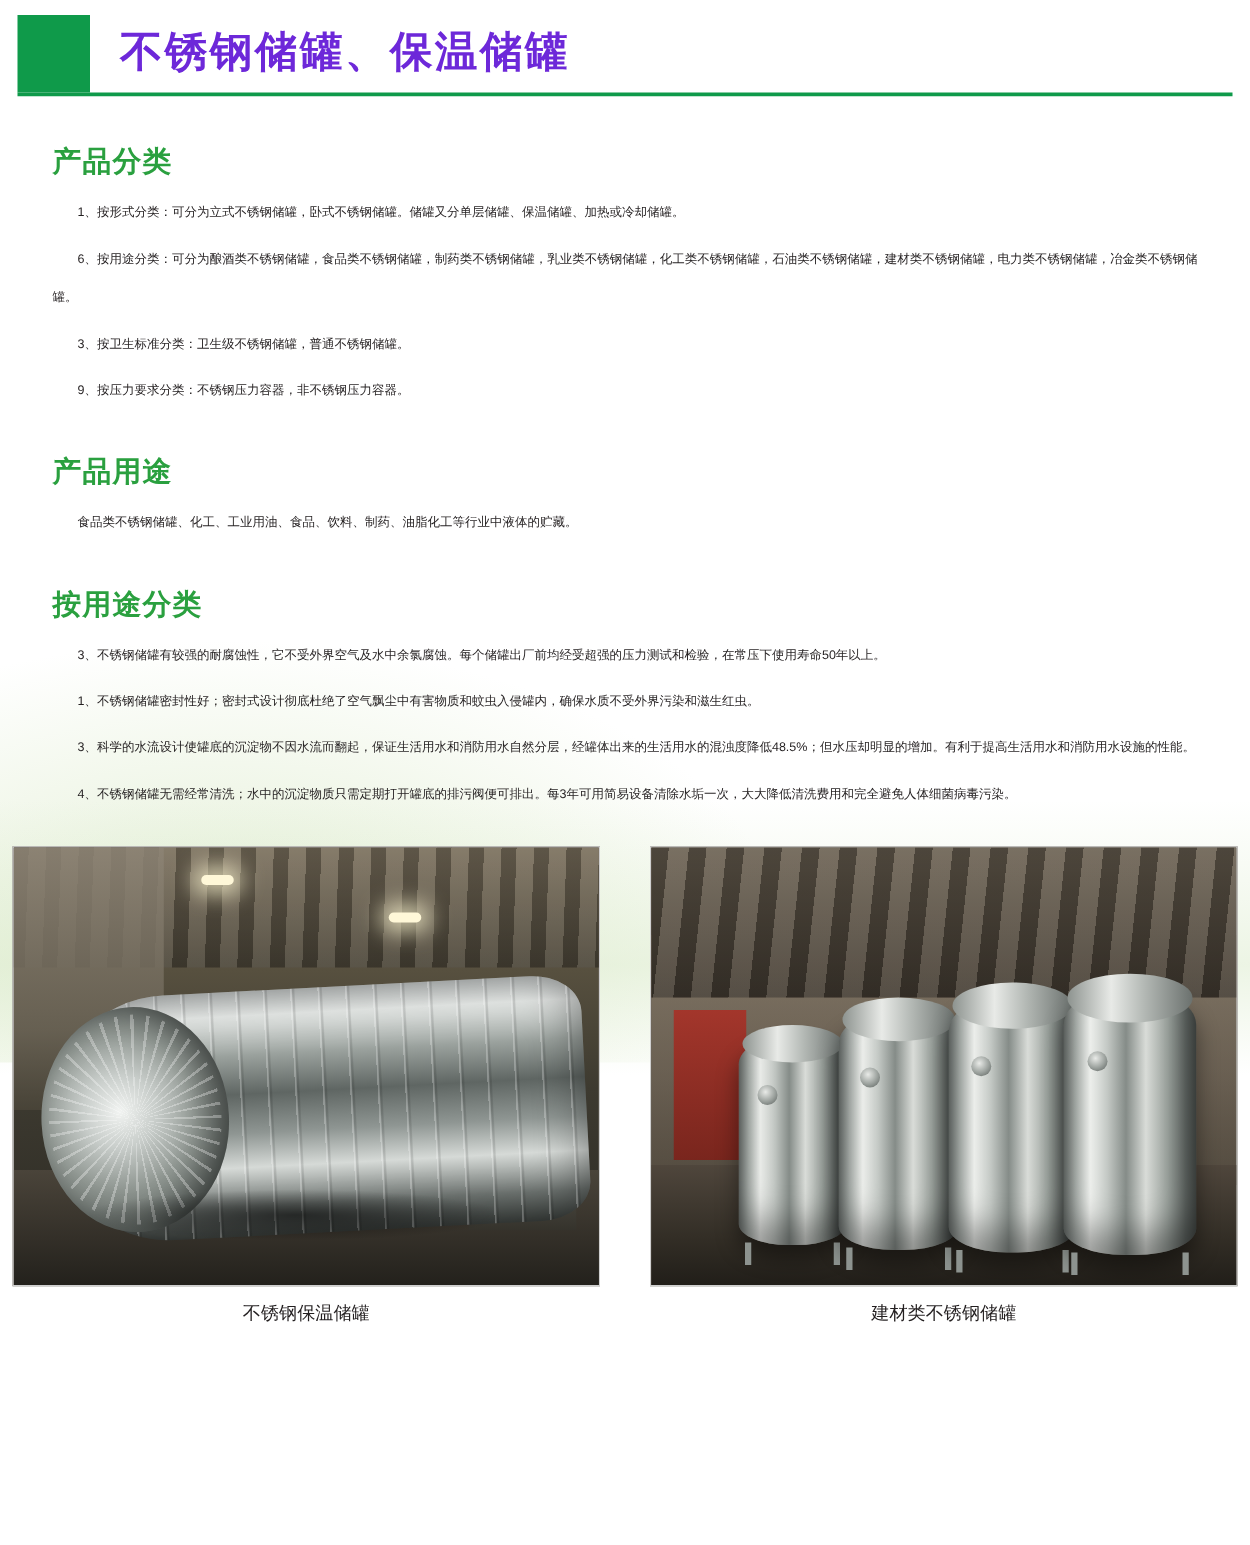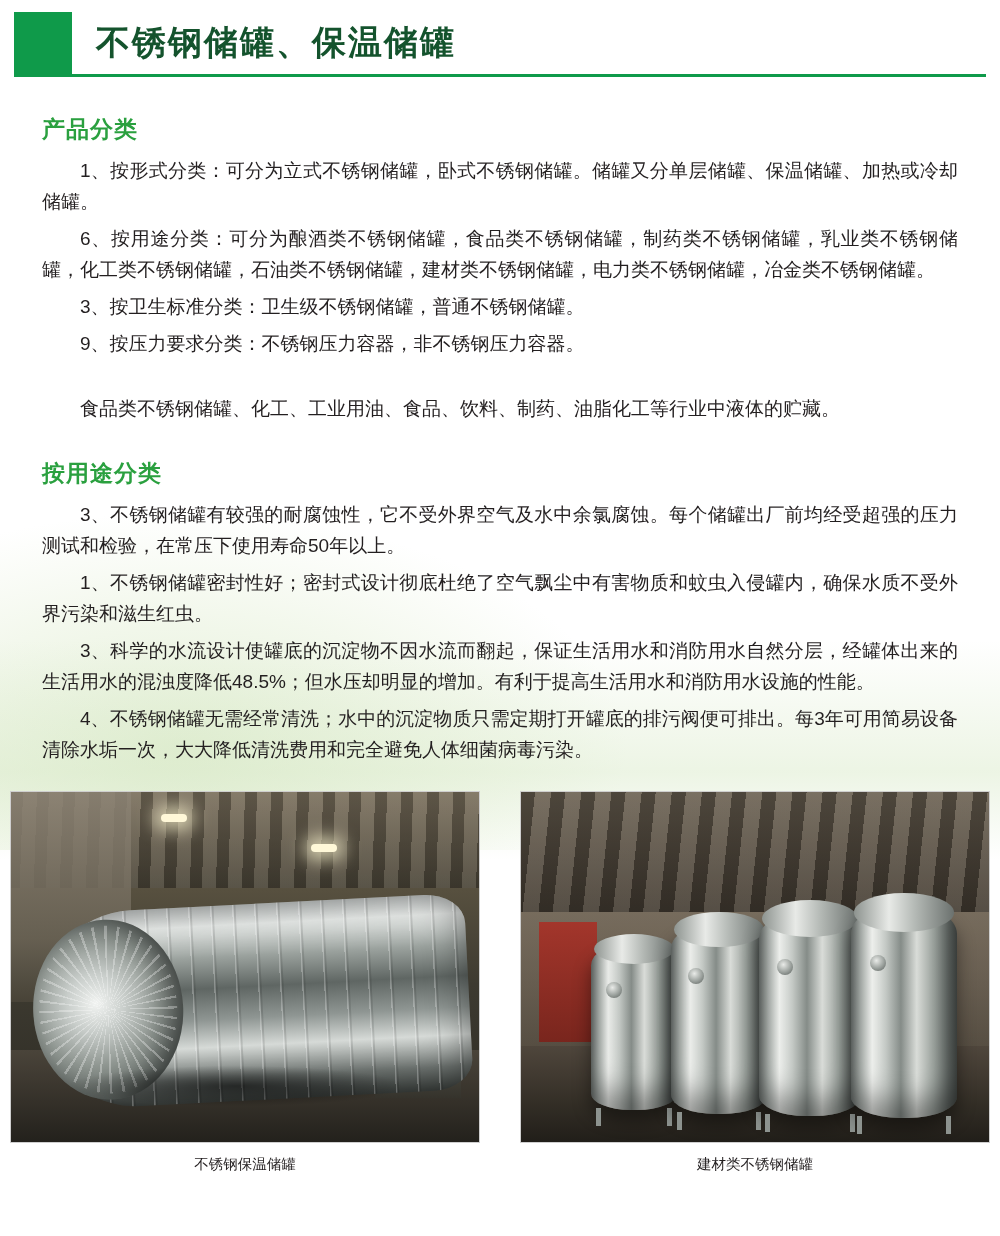--- a/index.html
+++ b/index.html
@@ -67,40 +67,40 @@
     height: 3px;
     background: #0f9a4a;
   }
   .header-title {
     position: absolute;
     left: 96px;
     top: 10px;
     font-size: 34px;
     font-weight: bold;
     letter-spacing: 2px;
-    color: #14532d;
+    color: #6d28d9;
     line-height: 52px;
   }
 
   
   .content {
     padding: 26px 42px 0 42px;
   }
   h2.section-title {
     font-size: 23px;
     font-weight: bold;
     color: #2aa03f;
     margin: 0 0 10px 0;
     letter-spacing: 1px;
   }
   .section {
     margin-bottom: 18px;
   }
   p.para {
-    font-size: 19px;
+    font-size: 10px;
     line-height: 31px;
     margin: 0 0 6px 0;
     text-indent: 2em;
     text-align: justify;
     color: #231f20;
   }
   p.para:last-child { margin-bottom: 0; }
   .gap-md { height: 16px; }
 
   
@@ -290,20 +290,21 @@
       <h2 class="section-title">产品分类</h2>
       <p class="para">1、按形式分类：可分为立式不锈钢储罐，卧式不锈钢储罐。储罐又分单层储罐、保温储罐、加热或冷却储罐。</p>
       <p class="para">6、按用途分类：可分为酿酒类不锈钢储罐，食品类不锈钢储罐，制药类不锈钢储罐，乳业类不锈钢储罐，化工类不锈钢储罐，石油类不锈钢储罐，建材类不锈钢储罐，电力类不锈钢储罐，冶金类不锈钢储罐。</p>
       <p class="para">3、按卫生标准分类：卫生级不锈钢储罐，普通不锈钢储罐。</p>
       <p class="para">9、按压力要求分类：不锈钢压力容器，非不锈钢压力容器。</p>
     </div>
 
     <div class="gap-md"></div>
 
     <div class="section">
+      <h2 class="section-title">产品用途</h2>
       <p class="para">食品类不锈钢储罐、化工、工业用油、食品、饮料、制药、油脂化工等行业中液体的贮藏。</p>
     </div>
 
     <div class="gap-md"></div>
 
     <div class="section">
       <h2 class="section-title">按用途分类</h2>
       <p class="para">3、不锈钢储罐有较强的耐腐蚀性，它不受外界空气及水中余氯腐蚀。每个储罐出厂前均经受超强的压力测试和检验，在常压下使用寿命50年以上。</p>
       <p class="para">1、不锈钢储罐密封性好；密封式设计彻底杜绝了空气飘尘中有害物质和蚊虫入侵罐内，确保水质不受外界污染和滋生红虫。</p>
       <p class="para">3、科学的水流设计使罐底的沉淀物不因水流而翻起，保证生活用水和消防用水自然分层，经罐体出来的生活用水的混浊度降低48.5%；但水压却明显的增加。有利于提高生活用水和消防用水设施的性能。</p>

